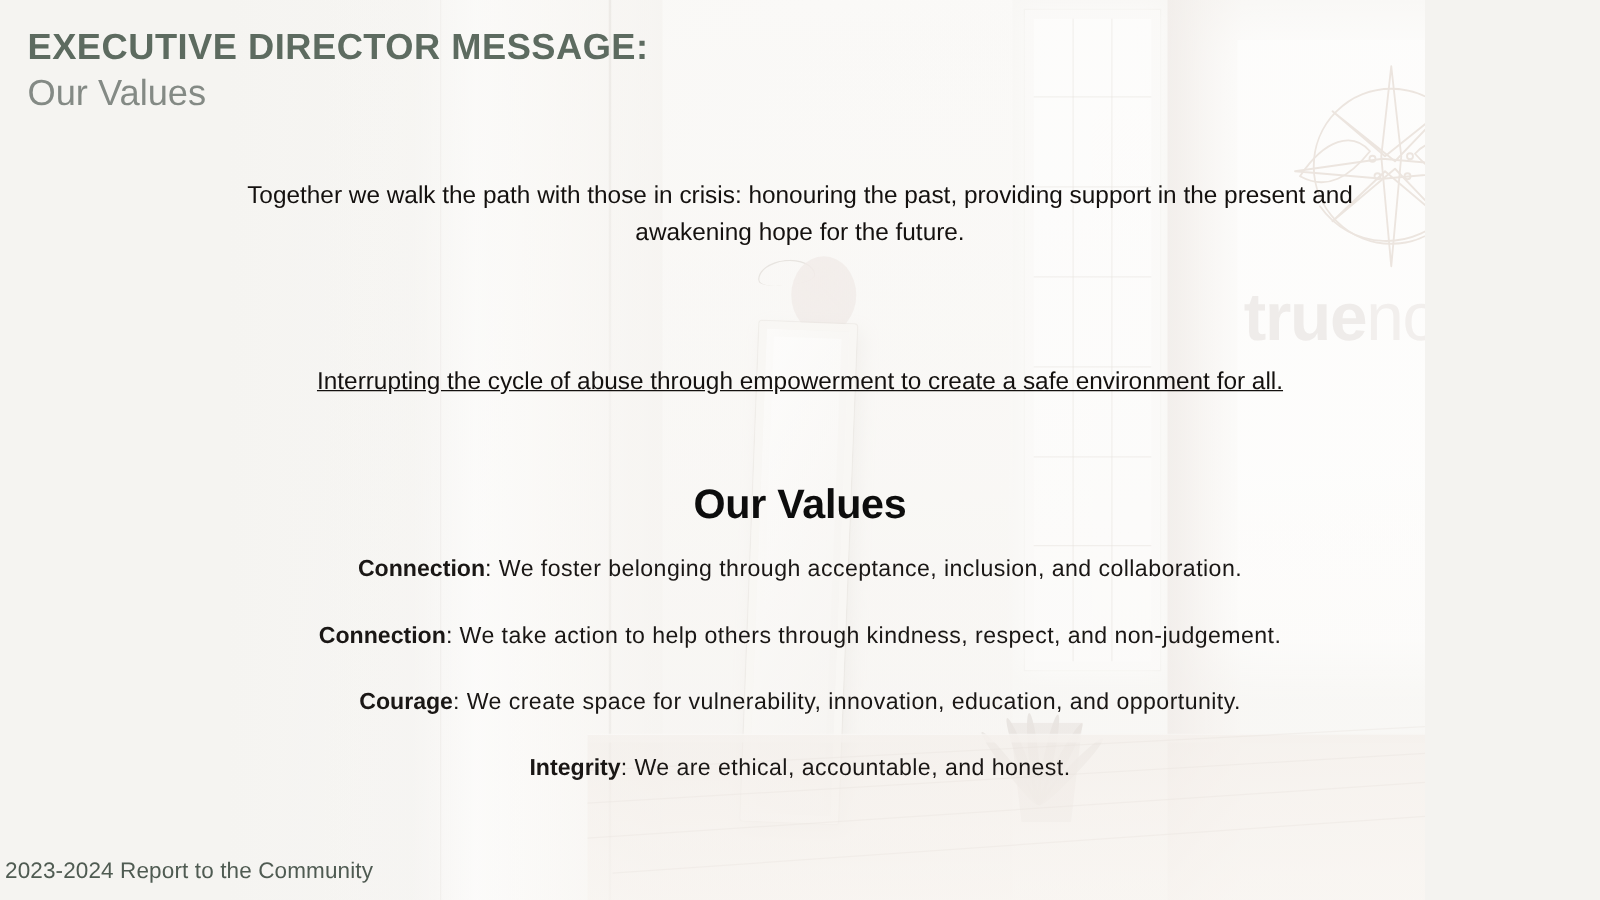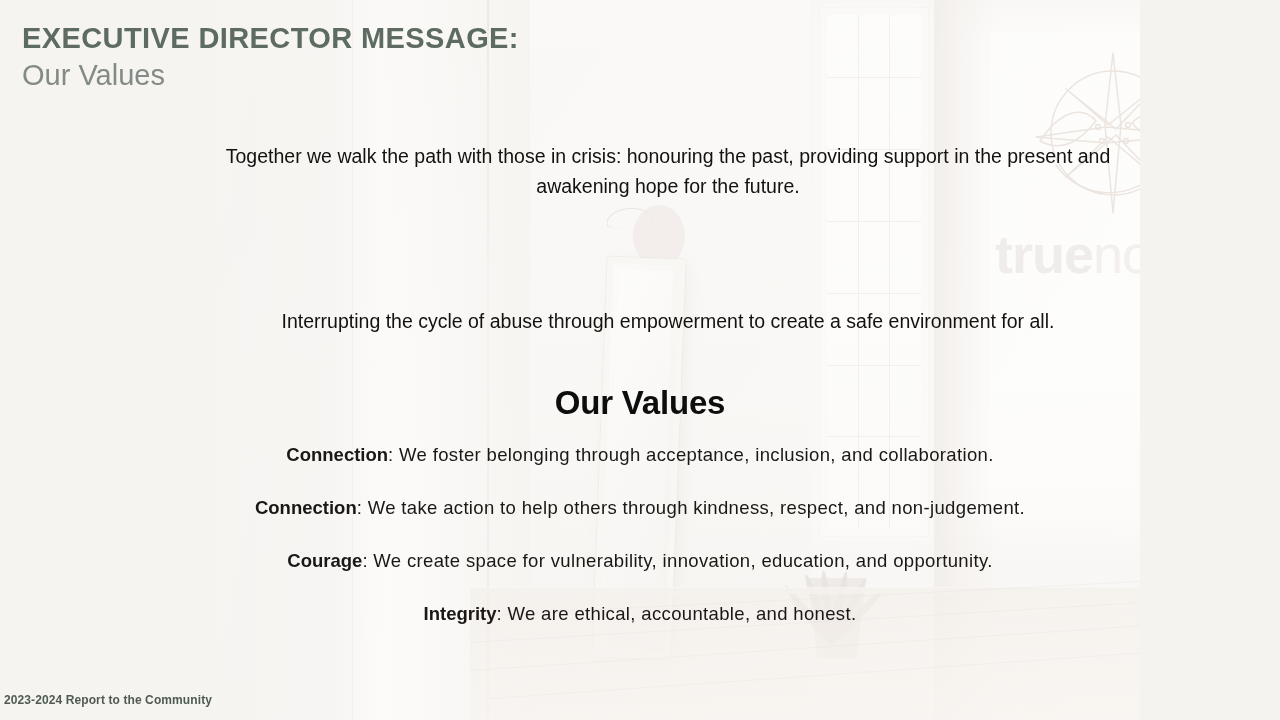--- a/index.html
+++ b/index.html
@@ -189,28 +189,27 @@
     position:absolute; width:100%;
     font-size:33px; font-weight:bold;
     color:#0d0d0d;
     letter-spacing:-.2px;
   }
   .section-body {
     position:absolute;
     font-size:19.5px; font-weight:400;
     color:#14110f;
     line-height:1.55;
-    margin-left:28px;
   }
 
   #h-mission { top:87px; }
   #b-mission { top:141px; left:190px; width:900px; }
 
   #h-vision  { top:235px; }
-  #b-vision  { top:306px; left:225px; width:830px; }
+  #b-vision  { top:290px; left:225px; width:830px;text-decoration:underline; }
 
   #h-values  { top:384px; }
 
   .values-list {
     position:absolute; top:443px; left:0; width:1280px;
   }
   .value-item {
     font-size:18.5px;
     color:#1a1715;
     letter-spacing:.35px;
@@ -219,21 +218,21 @@
     white-space:nowrap;
     text-align:center;
   }
   .value-item:last-child { margin-bottom:0; }
   .value-name { font-weight:bold; letter-spacing:0px; }
   .value-desc { font-weight:400; }
 
   
   .footer {
     position:absolute; left:4px; bottom:13px;
-    font-size:12px; font-weight:bold;
+    font-size:18px; font-weight:normal;
     color:#4f5b52;
     letter-spacing:.1px;
   }
 </style>
 </head>
 <body>
 
 <div id="slide">
 
   <div class="bg-photo">

